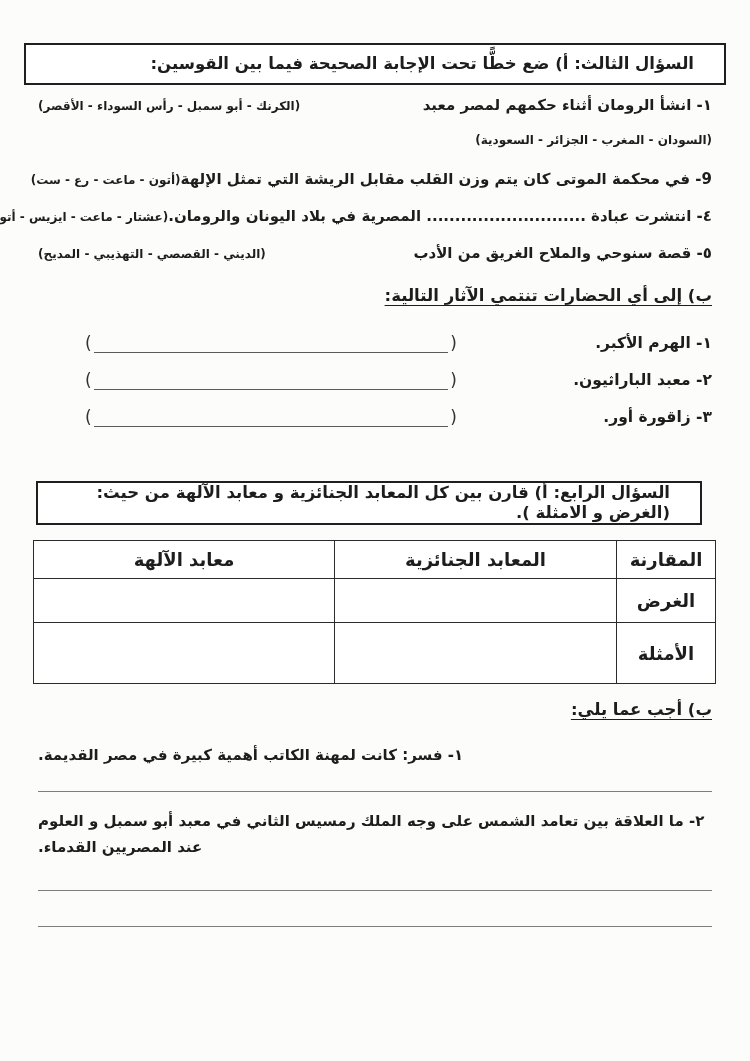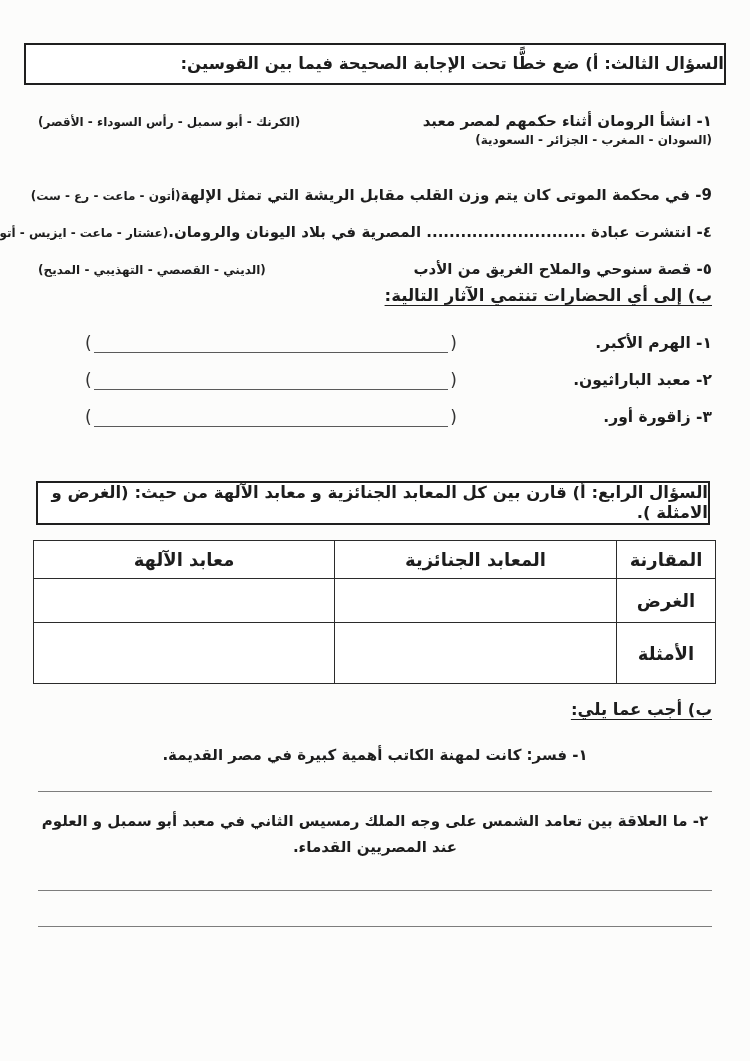--- a/index.html
+++ b/index.html
@@ -13,32 +13,32 @@
     direction:rtl;
     overflow:hidden;
     box-shadow:0 0 4px rgba(0,0,0,.25);
   }
   .boxed-header{
     position:absolute;
     border:2px solid #1f1f1f;
     background:#fff;
     display:flex;align-items:center;
     font-weight:700;font-size:16.5px;
-    padding:0 0;
+    padding:0 30px;
     line-height:1.2;
   }
   #q3-box{top:43px;right:24px;left:24px;height:38px;}
-  #q4-box{top:481px;right:40px;left:36px;height:40px;text-align:right;}
+  #q4-box{top:481px;right:48px;left:36px;height:40px;text-align:right;}
 
   .mcq{position:absolute;top:96px;right:38px;left:38px;}
   .mcq-row{
     display:flex;justify-content:space-between;align-items:baseline;
     height:37px;font-size:15px;font-weight:600;
   }
-  .mcq-q{white-space:nowrap;margin-top:16px;}
+  .mcq-q{white-space:nowrap;}
   .mcq-opts{white-space:nowrap;font-size:12px;font-weight:600;}
 
   .section-b-header{
     position:absolute;right:38px;
     font-weight:700;font-size:16.5px;
     text-decoration:underline;
     text-underline-offset:4px;
   }
   #q3b-header{top:286px;}
   #q4b-header{top:700px;}
@@ -73,21 +73,21 @@
   col.c-funeral{width:282px;}
   col.c-gods{width:301px;}
   tr.r-head{height:38px;}
   tr.r-purpose{height:44px;}
   tr.r-examples{height:61px;}
   td.row-label{text-align:center;margin-top:10px;}
 
   .free-q{
     position:absolute;right:38px;left:38px;
     font-size:15px;font-weight:600;line-height:1.75;
-    text-align:center;
+    text-align:left;
   }
   #q4b-q1{top:742px;}
   #q4b-q2{top:808px;}
 
   .answer-line{
     position:absolute;left:38px;right:38px;height:0;
     border-top:1.7px solid #7d7d7d;
   }
   #ans-line-1{top:791px;}
   #ans-line-2{top:890px;}

